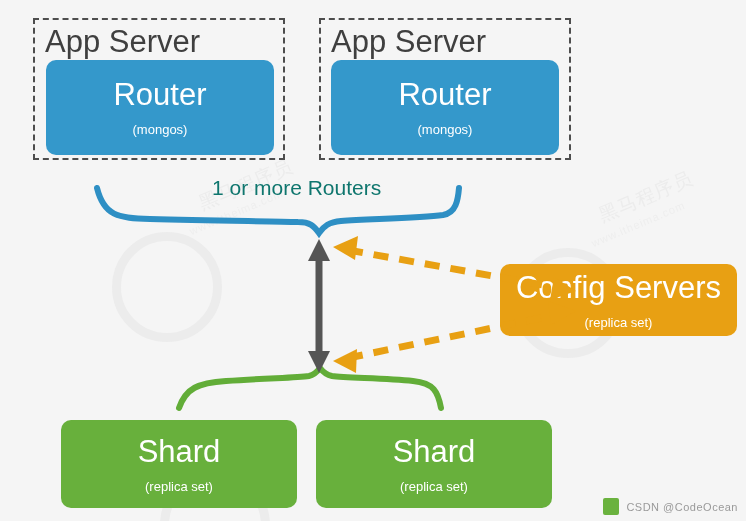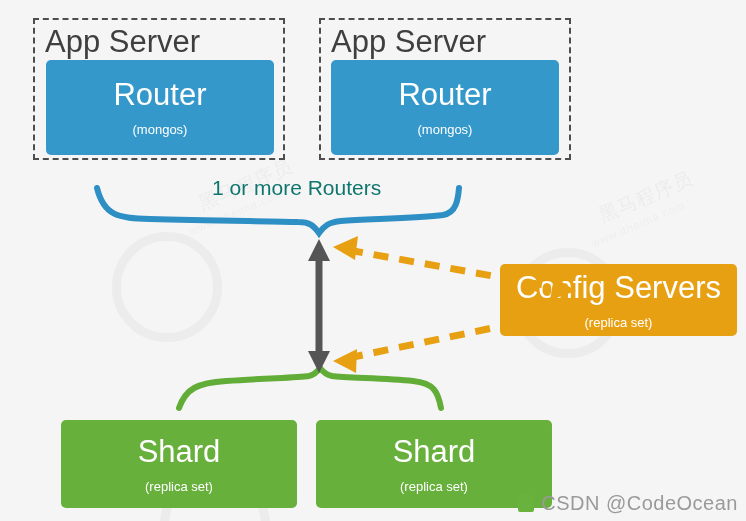--- a/index.html
+++ b/index.html
@@ -62,21 +62,21 @@
     font-size: 31px;
     color: #3f3f3f;
     font-family: "Liberation Sans", sans-serif;
     letter-spacing: 0px;
   }
 
   
   .node {
     position: absolute;
     box-sizing: border-box;
-    border-radius: 5px;
+    border-radius: 10px;
     display: flex;
     flex-direction: column;
     align-items: center;
     justify-content: center;
     color: #ffffff;
     text-align: center;
     line-height: 1;
   }
   .node .title {
     font-size: 31px;
@@ -122,21 +122,21 @@
     align-items: center;
     gap: 7px;
   }
   .csdn-mark {
     width: 16px;
     height: 17px;
     background: #6ab23e;
     border-radius: 2px;
   }
   .csdn-text {
-    font-size: 20px;
+    font-size: 11px;
     color: #9a9a9a;
     font-family: "Liberation Sans", sans-serif;
     letter-spacing: 0.5px;
   }
 </style>
 </head>
 <body>
 
 <div id="canvas">
 

